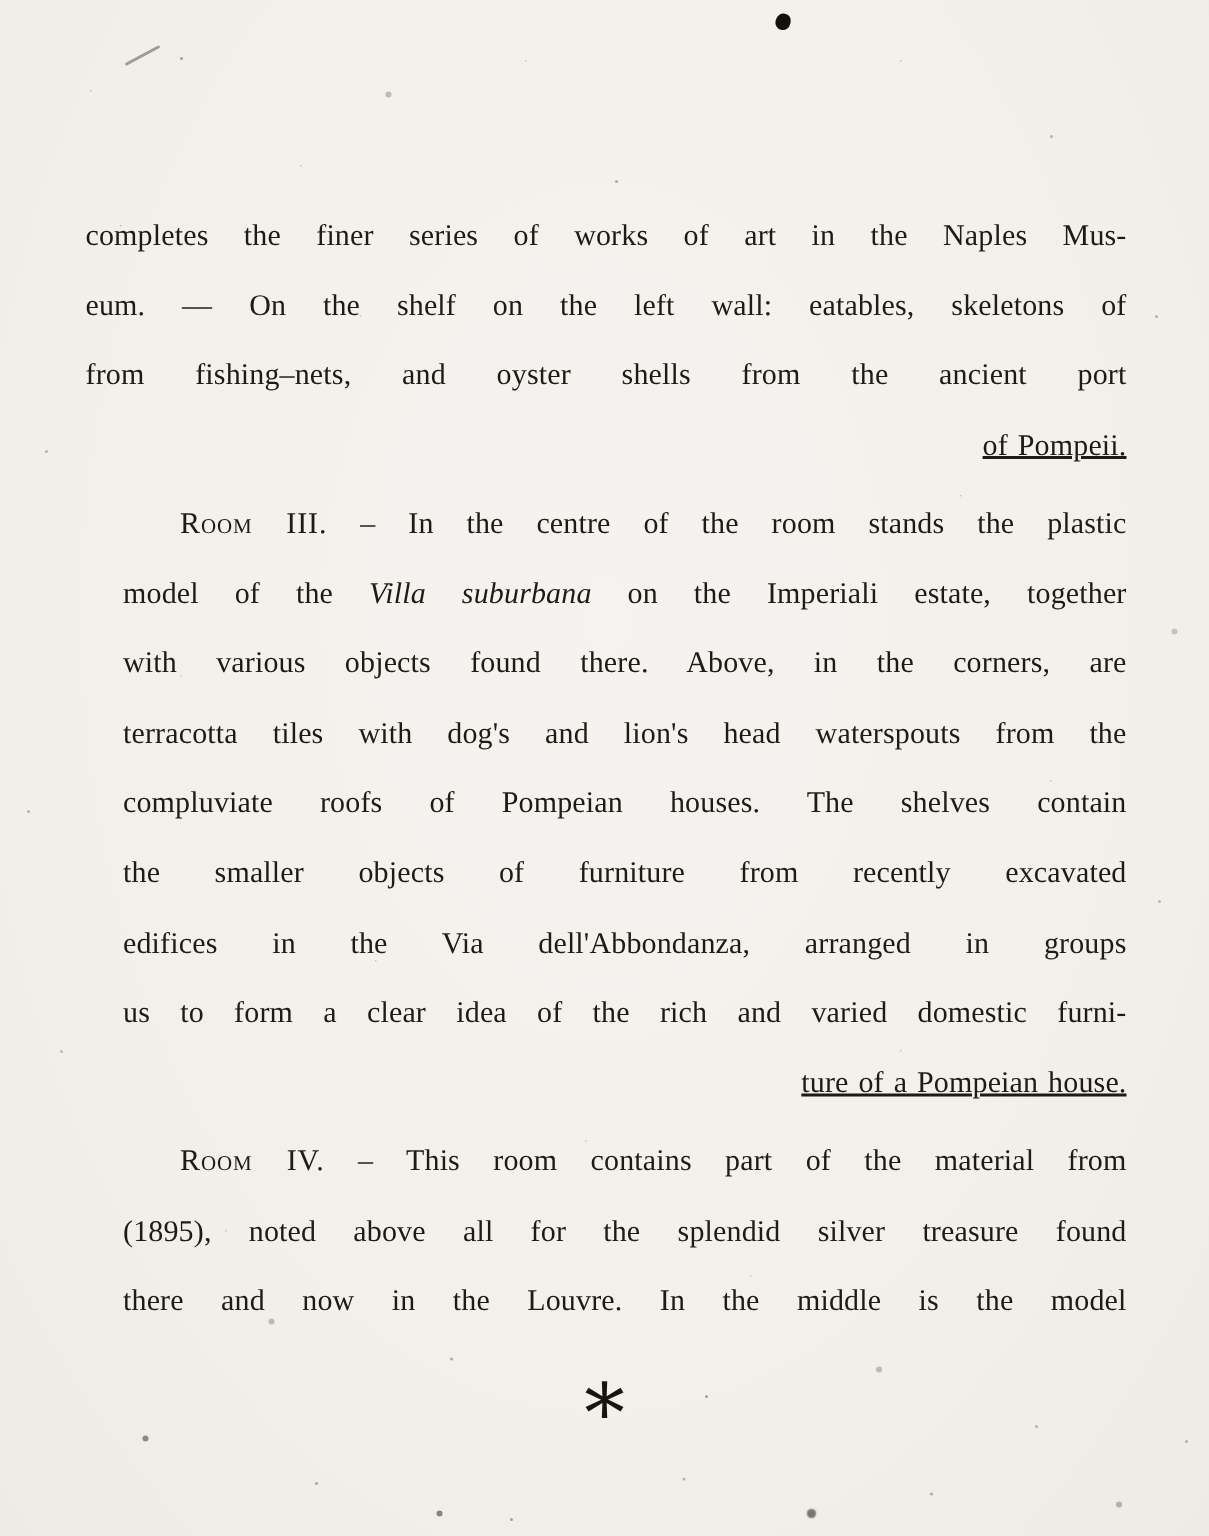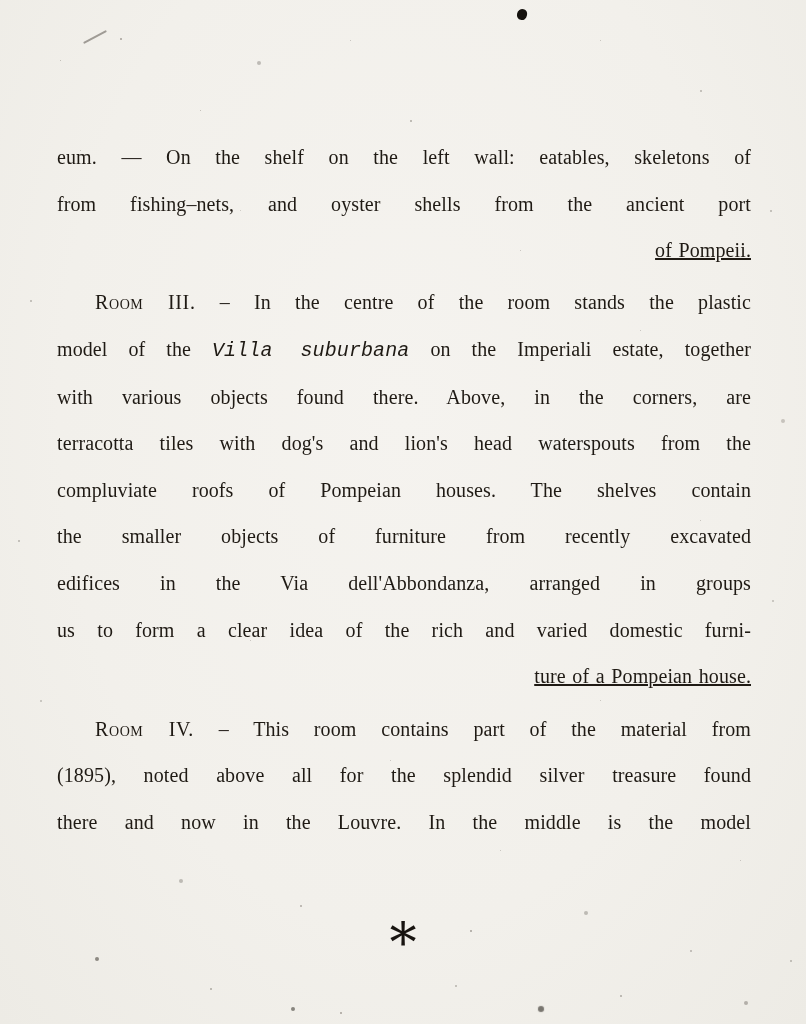--- a/index.html
+++ b/index.html
@@ -23,28 +23,28 @@
     position: absolute;
     left: 57px;
     top: 146px;
     width: 694px;
     font-size: 20px;
     line-height: 23.3px;
     letter-spacing: 0.1px;
     word-spacing: 1.5px;
   }
   .paragraph { margin: 0; }
-  .paragraph + .paragraph { margin-top: 29px; }
+  .paragraph + .paragraph { margin-top: 29px; margin-left: 25px; }
   .line { white-space: normal; }
   .line.justify { text-align: justify; }
   .line.justify::after { content: ""; display: inline-block; width: 100%; height: 0; }
   .line.left { text-align: right; text-decoration: underline; }
   .line.indent { text-indent: 38px; }
   .smallcaps { font-variant: small-caps; letter-spacing: 0.6px; }
-  .italic { font-style: italic; font-family: Liberation Mono, monospace; }
+  .italic { font-style: italic; }
   .normal { }
   .ornament {
     position: absolute;
     left: 0;
     top: 905px;
     width: 806px;
     text-align: center;
     font-size: 54px;
     line-height: 54px;
     color: #181410;
@@ -110,20 +110,21 @@
 <body>
 
 <div class="page">
   <div class="ink-dot"></div>
   <div class="scratch"></div>
   <div class="speck-a"></div>
   <div class="speck-b"></div>
 
   <div class="text-block">
       <div class="paragraph">
+        <div class="line justify"><span class="normal">completes the finer series of works of art in the Naples Mus-</span></div>
         <div class="line justify"><span class="normal">eum. — On the shelf on the left wall: eatables, skeletons of</span></div>
         <div class="line justify"><span class="normal">from fishing–nets, and oyster shells from the ancient port</span></div>
         <div class="line left"><span class="normal">of Pompeii.</span></div>
       </div>
       <div class="paragraph">
         <div class="line justify indent"><span class="smallcaps">Room III.</span><span class="normal"> – In the centre of the room stands the plastic</span></div>
         <div class="line justify"><span class="normal">model of the </span><span class="italic">Villa suburbana</span><span class="normal"> on the Imperiali estate, together</span></div>
         <div class="line justify"><span class="normal">with various objects found there.  Above, in the corners, are</span></div>
         <div class="line justify"><span class="normal">terracotta tiles with dog's and lion's head waterspouts from the</span></div>
         <div class="line justify"><span class="normal">compluviate roofs of Pompeian houses.  The shelves contain</span></div>

